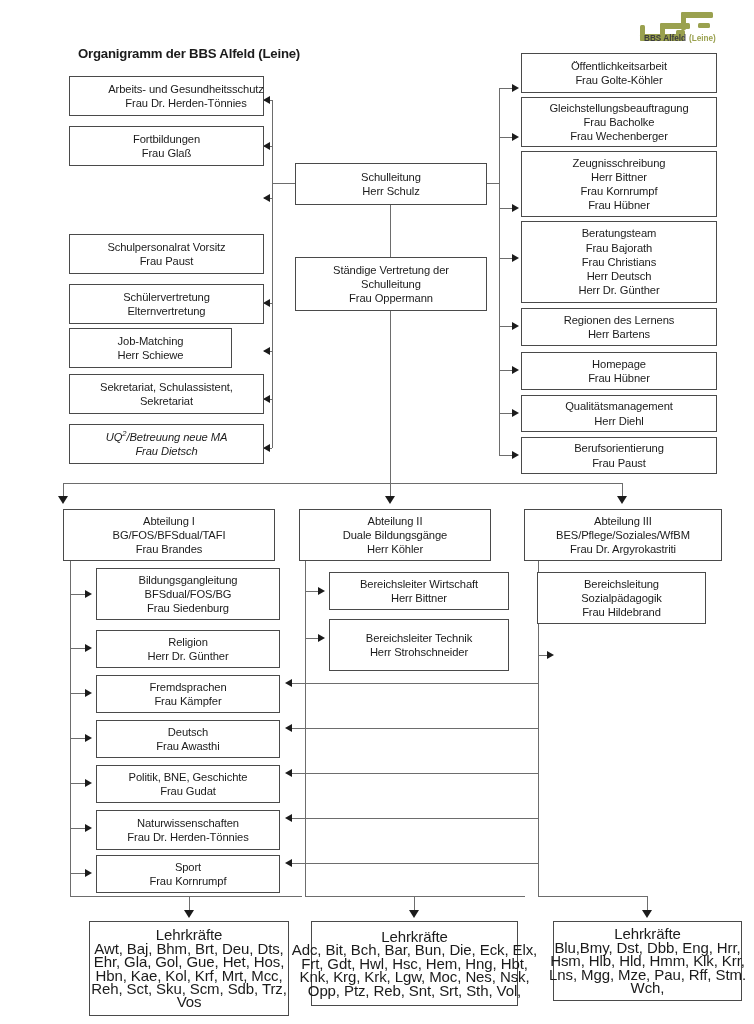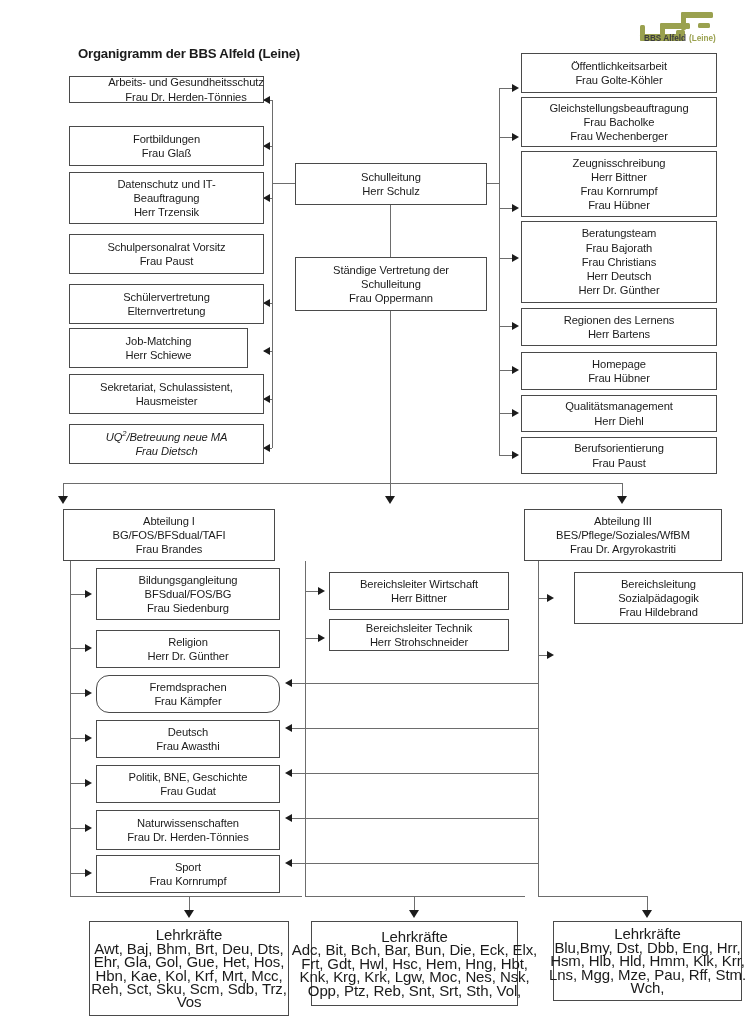--- a/index.html
+++ b/index.html
@@ -120,64 +120,59 @@
     <span class="ln">Ständige Vertretung der</span>
     <span class="ln">Schulleitung</span>
     <span class="ln">Frau Oppermann</span>
   </div>
 
   <div class="v-line" style="left:390px; top:205px; height:52px;"></div>
 
   <div class="h-line" style="left:272px; top:183px; width:24px;"></div>
   <div class="v-line" style="left:272px; top:100px; height:348px;"></div>
 
-  <div class="box" style="left:69px; top:76px; width:195px; height:27px;padding-left:43px;">
+  <div class="box" style="left:69px; top:76px; width:195px; height:40px;padding-left:43px;">
     <span class="ln">Arbeits- und Gesundheitsschutz</span>
     <span class="ln">Frau Dr. Herden-Tönnies</span>
   </div>
   <div class="h-line" style="left:264px; top:100px; width:8px;"></div>
   <div class="arrow-l" style="left:263px; top:95.5px;"></div>
 
   <div class="box" style="left:69px; top:126px; width:195px; height:40px;">
     <span class="ln">Fortbildungen</span>
     <span class="ln">Frau Glaß</span>
   </div>
   <div class="h-line" style="left:264px; top:146px; width:8px;"></div>
   <div class="arrow-l" style="left:263px; top:141.5px;"></div>
 
-  <div class="box" style="left:69px; top:172px; width:195px; height:52px;">
-    <span class="ln">Datenschutz und IT-</span>
-    <span class="ln">Beauftragung</span>
-    <span class="ln">Herr Trzensik</span>
-  </div>
   <div class="h-line" style="left:264px; top:198px; width:8px;"></div>
   <div class="arrow-l" style="left:263px; top:193.5px;"></div>
 
   <div class="box" style="left:69px; top:234px; width:195px; height:40px;">
     <span class="ln">Schulpersonalrat Vorsitz</span>
     <span class="ln">Frau Paust</span>
   </div>
 
   <div class="box" style="left:69px; top:284px; width:195px; height:40px;">
     <span class="ln">Schülervertretung</span>
     <span class="ln">Elternvertretung</span>
   </div>
   <div class="h-line" style="left:264px; top:303px; width:8px;"></div>
   <div class="arrow-l" style="left:263px; top:298.5px;"></div>
 
-  <div class="box" style="left:69px; top:328px; width:179px; height:40px;">
+  <div class="box" style="left:69px; top:328px; width:163px; height:40px;">
     <span class="ln">Job-Matching</span>
     <span class="ln">Herr Schiewe</span>
   </div>
   <div class="h-line" style="left:264px; top:351px; width:8px;"></div>
   <div class="arrow-l" style="left:263px; top:346.5px;"></div>
 
   <div class="box" style="left:69px; top:374px; width:195px; height:40px;">
     <span class="ln">Sekretariat, Schulassistent,</span>
-    <span class="ln">Hausmeister</span>
+    <span class="ln">Sekretariat</span>
   </div>
   <div class="h-line" style="left:264px; top:399px; width:8px;"></div>
   <div class="arrow-l" style="left:263px; top:394.5px;"></div>
 
   <div class="box" style="left:69px; top:424px; width:195px; height:40px;font-style:italic;">
     <span class="ln">UQ<sup>2</sup>/Betreuung neue MA</span>
     <span class="ln">Frau Dietsch</span>
   </div>
   <div class="h-line" style="left:264px; top:448px; width:8px;"></div>
   <div class="arrow-l" style="left:263px; top:443.5px;"></div>
@@ -273,21 +268,21 @@
   <div class="h-line" style="left:70px; top:594px; width:16px;"></div>
   <div class="arrow-r" style="left:85px; top:589.5px;"></div>
 
   <div class="box" style="left:96px; top:630px; width:184px; height:38px;">
     <span class="ln">Religion</span>
     <span class="ln">Herr Dr. Günther</span>
   </div>
   <div class="h-line" style="left:70px; top:648px; width:16px;"></div>
   <div class="arrow-r" style="left:85px; top:643.5px;"></div>
 
-  <div class="box" style="left:96px; top:675px; width:184px; height:38px;border-radius:13px;">
+  <div class="box" style="left:96px; top:675px; width:184px; height:38px;">
     <span class="ln">Fremdsprachen</span>
     <span class="ln">Frau Kämpfer</span>
   </div>
   <div class="h-line" style="left:70px; top:693px; width:16px;"></div>
   <div class="arrow-r" style="left:85px; top:688.5px;"></div>
 
   <div class="box" style="left:96px; top:720px; width:184px; height:38px;">
     <span class="ln">Deutsch</span>
     <span class="ln">Frau Awasthi</span>
   </div>
@@ -319,31 +314,36 @@
   <div class="arrow-d" style="left:184px; top:910px;"></div>
   <div class="box sm" style="left:89px; top:921px; width:200px; height:95px;">
     <span class="ln">Lehrkräfte</span>
     <span class="ln">Awt, Baj, Bhm, Brt, Deu, Dts,</span>
     <span class="ln">Ehr, Gla, Gol, Gue, Het, Hos,</span>
     <span class="ln">Hbn, Kae, Kol, Krf, Mrt, Mcc,</span>
     <span class="ln">Reh, Sct, Sku, Scm, Sdb, Trz,</span>
     <span class="ln">Vos</span>
   </div>
 
+  <div class="box" style="left:299px; top:509px; width:192px; height:52px;">
+    <span class="ln">Abteilung II</span>
+    <span class="ln">Duale Bildungsgänge</span>
+    <span class="ln">Herr Köhler</span>
+  </div>
   <div class="v-line" style="left:305px; top:561px; height:336px;"></div>
   <div class="h-line" style="left:305px; top:896px; width:220px;"></div>
 
   <div class="box" style="left:329px; top:572px; width:180px; height:38px;">
     <span class="ln">Bereichsleiter Wirtschaft</span>
     <span class="ln">Herr Bittner</span>
   </div>
   <div class="h-line" style="left:305px; top:591px; width:14px;"></div>
   <div class="arrow-r" style="left:318px; top:586.5px;"></div>
 
-  <div class="box" style="left:329px; top:619px; width:180px; height:32px;">
+  <div class="box" style="left:329px; top:619px; width:180px; height:52px;">
     <span class="ln">Bereichsleiter Technik</span>
     <span class="ln">Herr Strohschneider</span>
   </div>
   <div class="h-line" style="left:305px; top:638px; width:14px;"></div>
   <div class="arrow-r" style="left:318px; top:633.5px;"></div>
 
   <div class="h-line" style="left:293px; top:683px; width:12px;"></div>
   <div class="arrow-l" style="left:285px; top:678.5px;"></div>
   <div class="h-line" style="left:293px; top:728px; width:12px;"></div>
   <div class="arrow-l" style="left:285px; top:723.5px;"></div>
@@ -364,21 +364,21 @@
     <span class="ln">Opp, Ptz, Reb, Snt, Srt, Sth, Vol,</span>
   </div>
 
   <div class="box" style="left:524px; top:509px; width:198px; height:52px;">
     <span class="ln">Abteilung III</span>
     <span class="ln">BES/Pflege/Soziales/WfBM</span>
     <span class="ln">Frau Dr. Argyrokastriti</span>
   </div>
   <div class="v-line" style="left:538px; top:561px; height:124px;"></div>
 
-  <div class="box" style="left:574px; top:572px; width:169px; height:52px;">
+  <div class="box" style="left:537px; top:572px; width:169px; height:52px;">
     <span class="ln">Bereichsleitung</span>
     <span class="ln">Sozialpädagogik</span>
     <span class="ln">Frau Hildebrand</span>
   </div>
   <div class="h-line" style="left:538px; top:598px; width:10px;"></div>
   <div class="arrow-r" style="left:547px; top:593.5px;"></div>
 
   <div class="h-line" style="left:538px; top:655px; width:10px;"></div>
   <div class="arrow-r" style="left:547px; top:650.5px;"></div>
 

